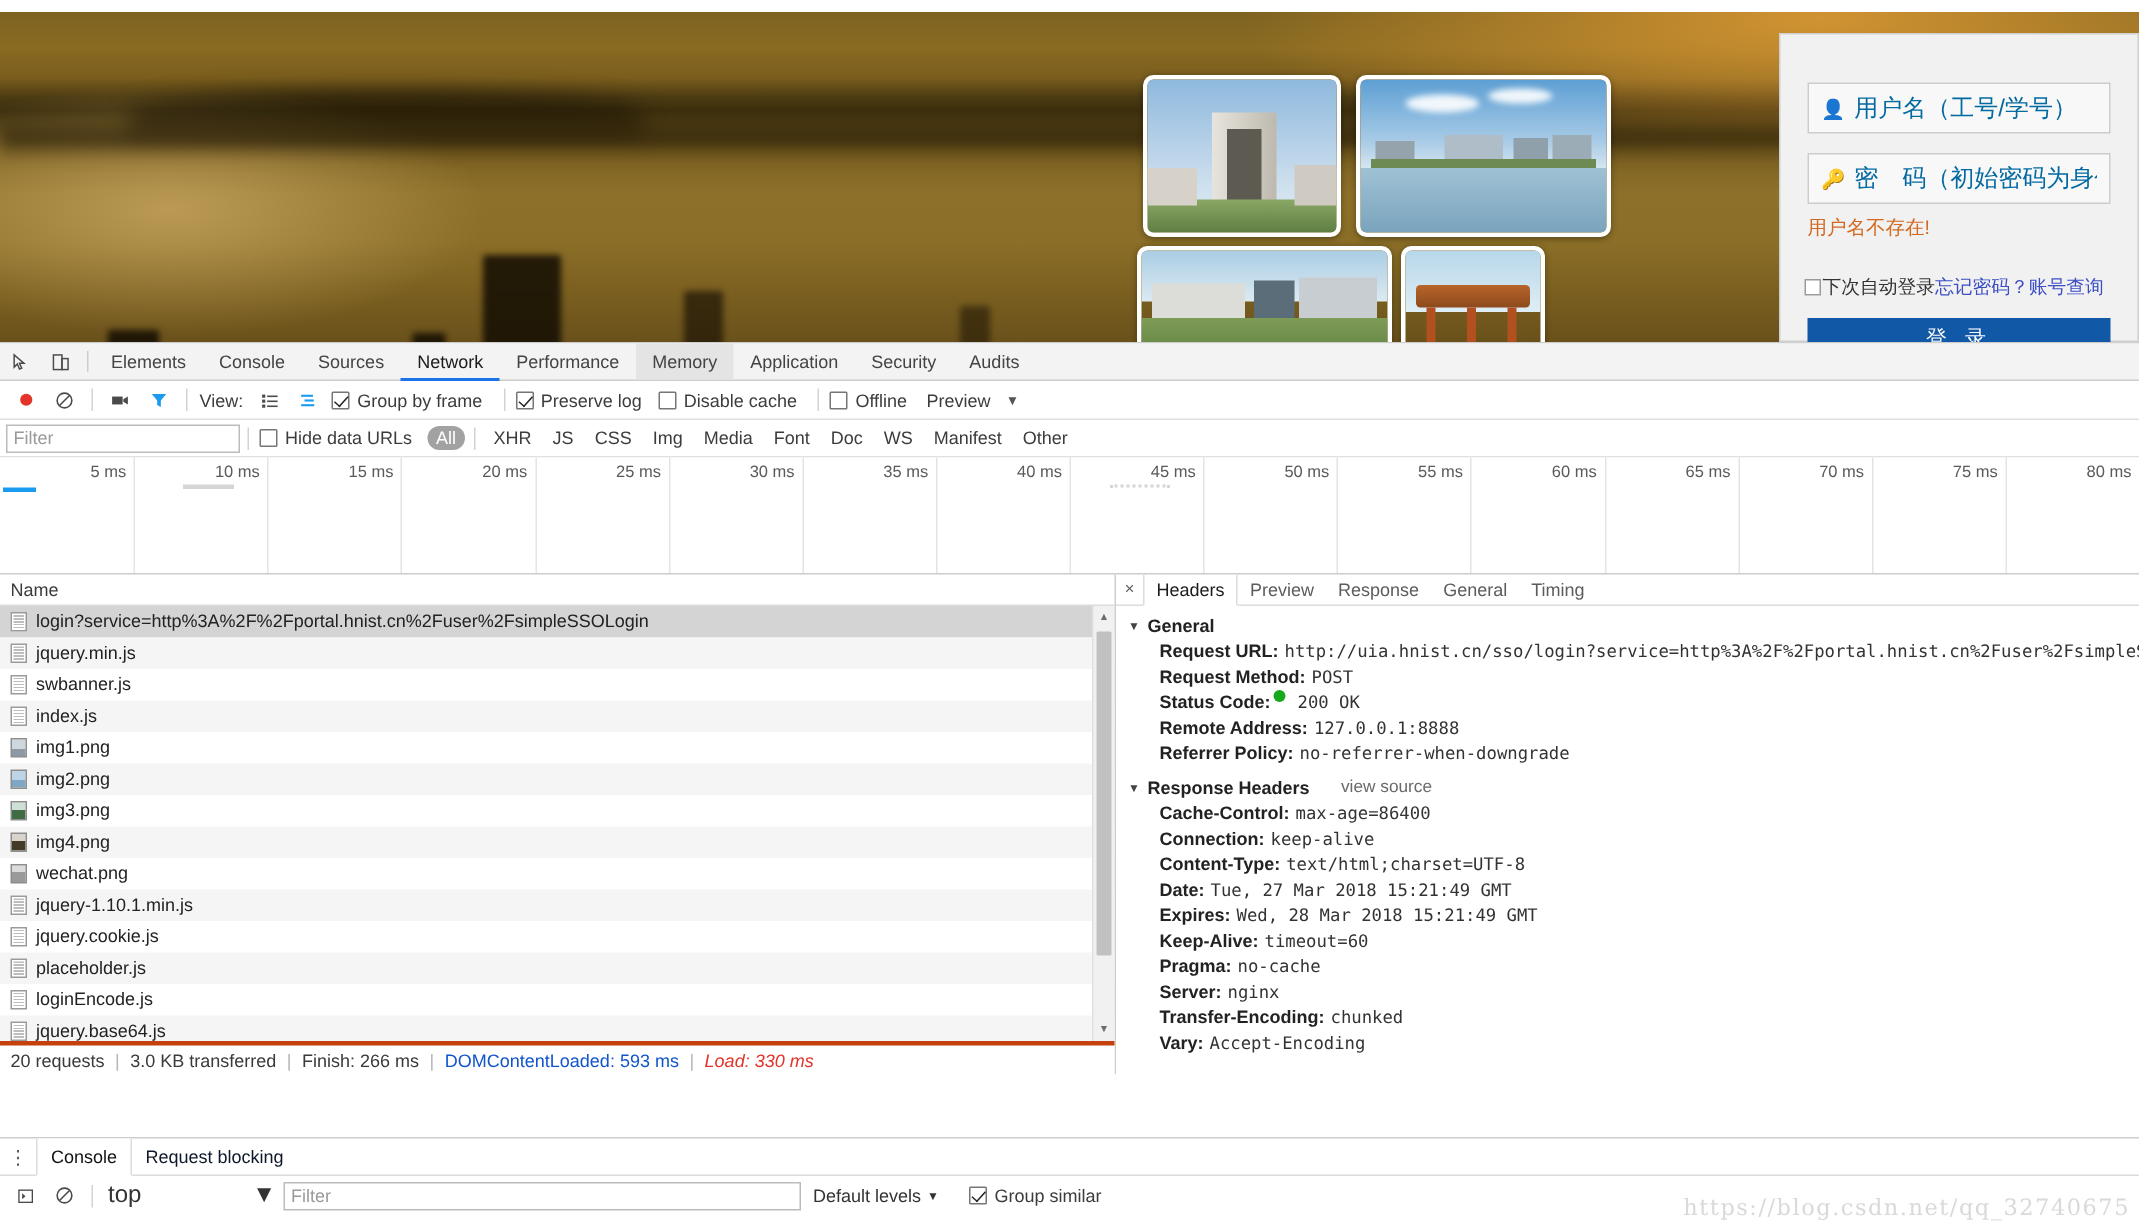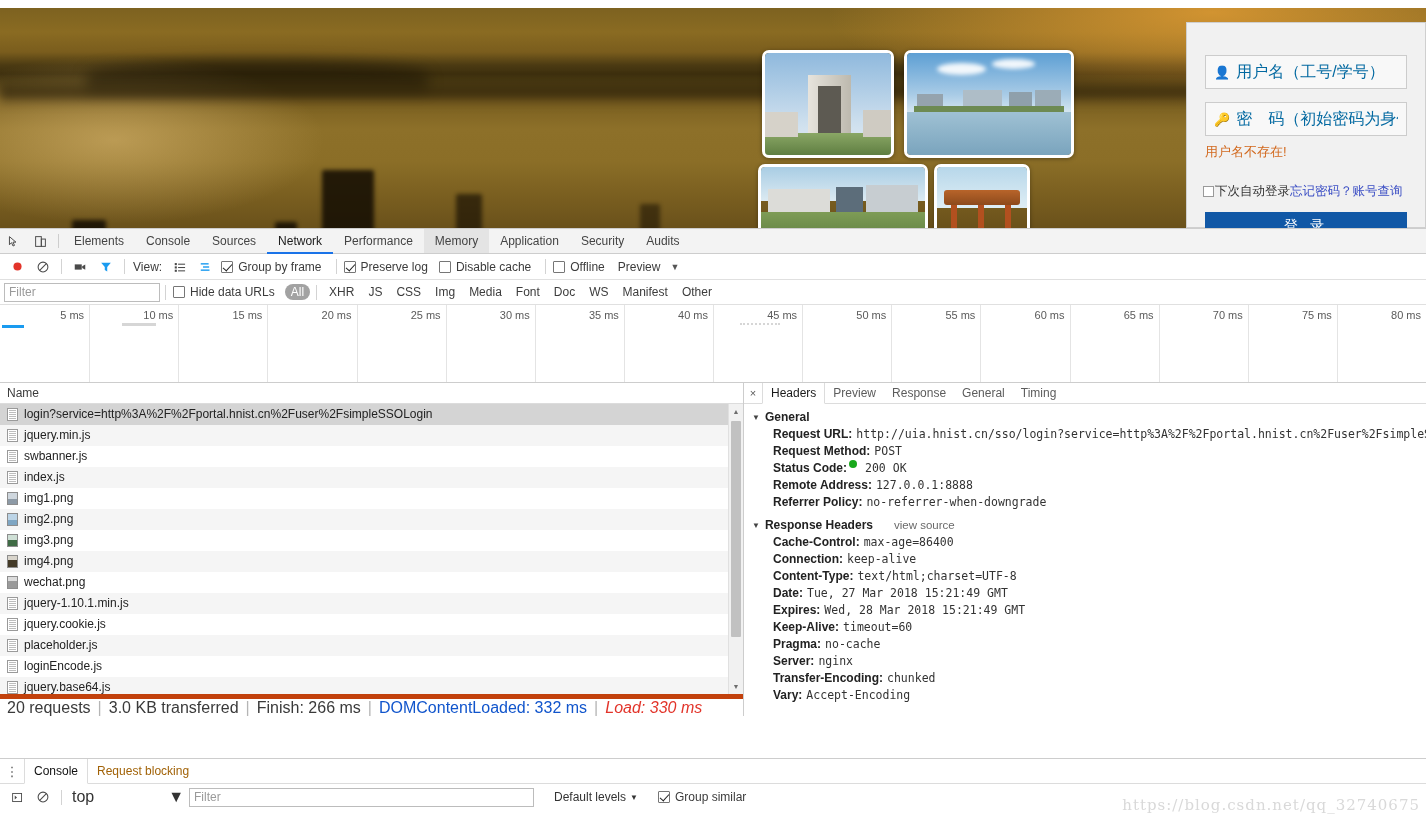--- a/index.html
+++ b/index.html
@@ -191,21 +191,21 @@
   .vscroll {
     position: absolute; right: 0; top: 0; bottom: 0; width: 15px;
     background: #f1f1f1; border-left: 1px solid #e0e0e0;
   }
   .vs-arrow { height: 15px; display: flex; align-items: center; justify-content: center;
               font-size: 7px; color: #6d6d6d; }
   .vs-thumb { position: absolute; left: 2px; right: 2px; top: 17px; height: 216px; background: #c1c1c1; border-radius: 1px; }
 
   .statusbar {
     height: 22px; display: flex; align-items: center; gap: 0;
-    border-top: 5px solid #c2410c; font-size: 16px; color: #3a3a3a; padding-left: 7px;
+    border-top: 3px solid #c2410c; font-size: 12px; color: #3a3a3a; padding-left: 7px;
     background: #fff;
   }
   .sb-sep { color: #b5b5b5; margin: 0 7px; }
   .sb-blue { color: #1155cc; }
   .sb-red  { color: #e2342a; font-style: italic; }
 
   
   .pane-right { flex: 1; display: flex; flex-direction: column; background: #fff; overflow: hidden; }
   .rt-tabbar { height: 21px; display: flex; align-items: stretch; border-bottom: 1px solid #dcdcdc; }
   .rt-close { width: 18px; display: flex; align-items: center; justify-content: center;
@@ -225,30 +225,30 @@
   .greendot { display:inline-block; width: 8px; height: 8px; border-radius: 50%; background: #18a81b;
               margin: 0 4px 0 2px; vertical-align: middle; }
   .sect-gap { height: 7px; }
 
   
   .drawer { position: absolute; left: 0; bottom: 0; width: 1426px; height: 62px;
             border-top: 1px solid #cdcdcd; background: #fff; }
   .dw-tabbar { height: 25px; display: flex; align-items: stretch; border-bottom: 1px solid #dcdcdc; }
   .dw-dots { width: 24px; display: flex; align-items: center; justify-content: center;
              font-size: 13px; color: #5a5a5a; letter-spacing: 0; cursor: pointer; }
-  .dw-tab { padding: 0 9px; display: flex; align-items: center; font-size: 12px; color: #a16207; cursor: pointer; }
+  .dw-tab { padding: 0 9px; display: flex; align-items: center; font-size: 12px; color: #0f172a; cursor: pointer; }
   .dw-tab.active { color: #111; border-left: 1px solid #dcdcdc; border-right: 1px solid #dcdcdc;
                    background: #fff; margin-bottom: -1px; border-bottom: 1px solid #fff; }
   .dw-tb { height: 26px; display: flex; align-items: center; padding-left: 4px; gap: 0; }
   .ctx-select { width: 122px; height: 19px; display: flex; align-items: center; justify-content: space-between;
                 font-size: 16px; color: #333; padding: 0 5px; cursor: pointer; }
   .console-filter { width: 345px; height: 19px; border: 1px solid #bcbcbc; font-size: 12px; padding: 0 4px;
                     outline: none; font-family: "Liberation Sans", sans-serif; }
   .console-filter::placeholder { color: #9a9a9a; }
-  .lvl { font-size: 12px; color: #333; margin-left: 20px; display: flex; align-items: center; gap: 4px; cursor: pointer; }
+  .lvl { font-size: 12px; color: #333; margin-left: 8px; display: flex; align-items: center; gap: 4px; cursor: pointer; }
 
   
   .watermark {
     position: absolute; right: 6px; bottom: 6px; font-family: "DejaVu Serif", serif;
     font-size: 15px; color: #d9d9d9; letter-spacing: 1px; pointer-events: none;
   }
   .svgi { display: block; }
 </style>
 </head>
 <body>
@@ -565,21 +565,21 @@
             <div class="vs-arrow" style="position:absolute;bottom:0;left:0;right:0">▼</div>
           </div>
         </div>
         <div class="statusbar">
           <span>20 requests</span>
           <span class="sb-sep">|</span>
           <span>3.0 KB transferred</span>
           <span class="sb-sep">|</span>
           <span>Finish: 266 ms</span>
           <span class="sb-sep">|</span>
-          <span class="sb-blue">DOMContentLoaded: 332 ms</span>
+          <span class="sb-blue">DOMContentLoaded: 593 ms</span>
           <span class="sb-sep">|</span>
           <span class="sb-red">Load: 330 ms</span>
         </div>
       </div>
 
       <div class="pane-right">
         <div class="rt-tabbar">
           <div class="rt-close">×</div>
           <div class="rt-tab active">Headers</div>
           <div class="rt-tab">Preview</div>

